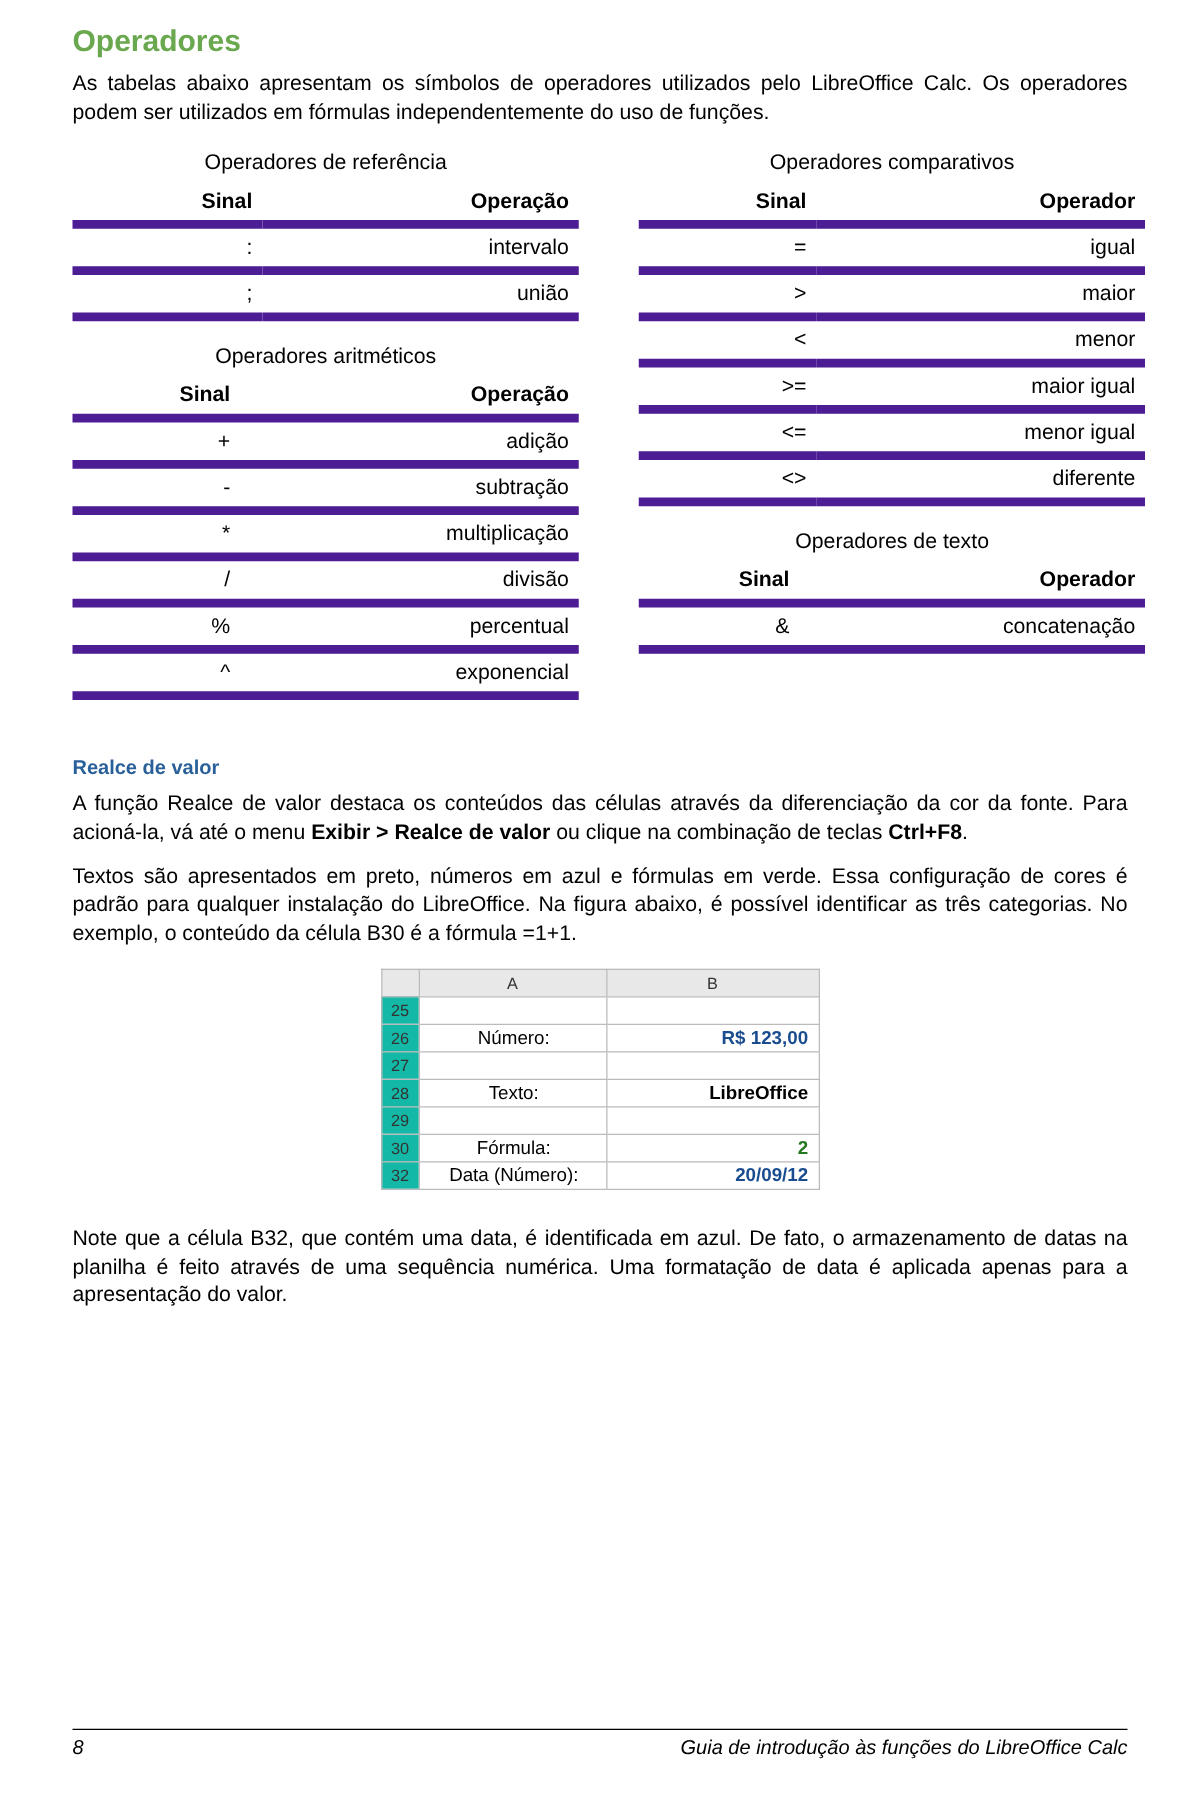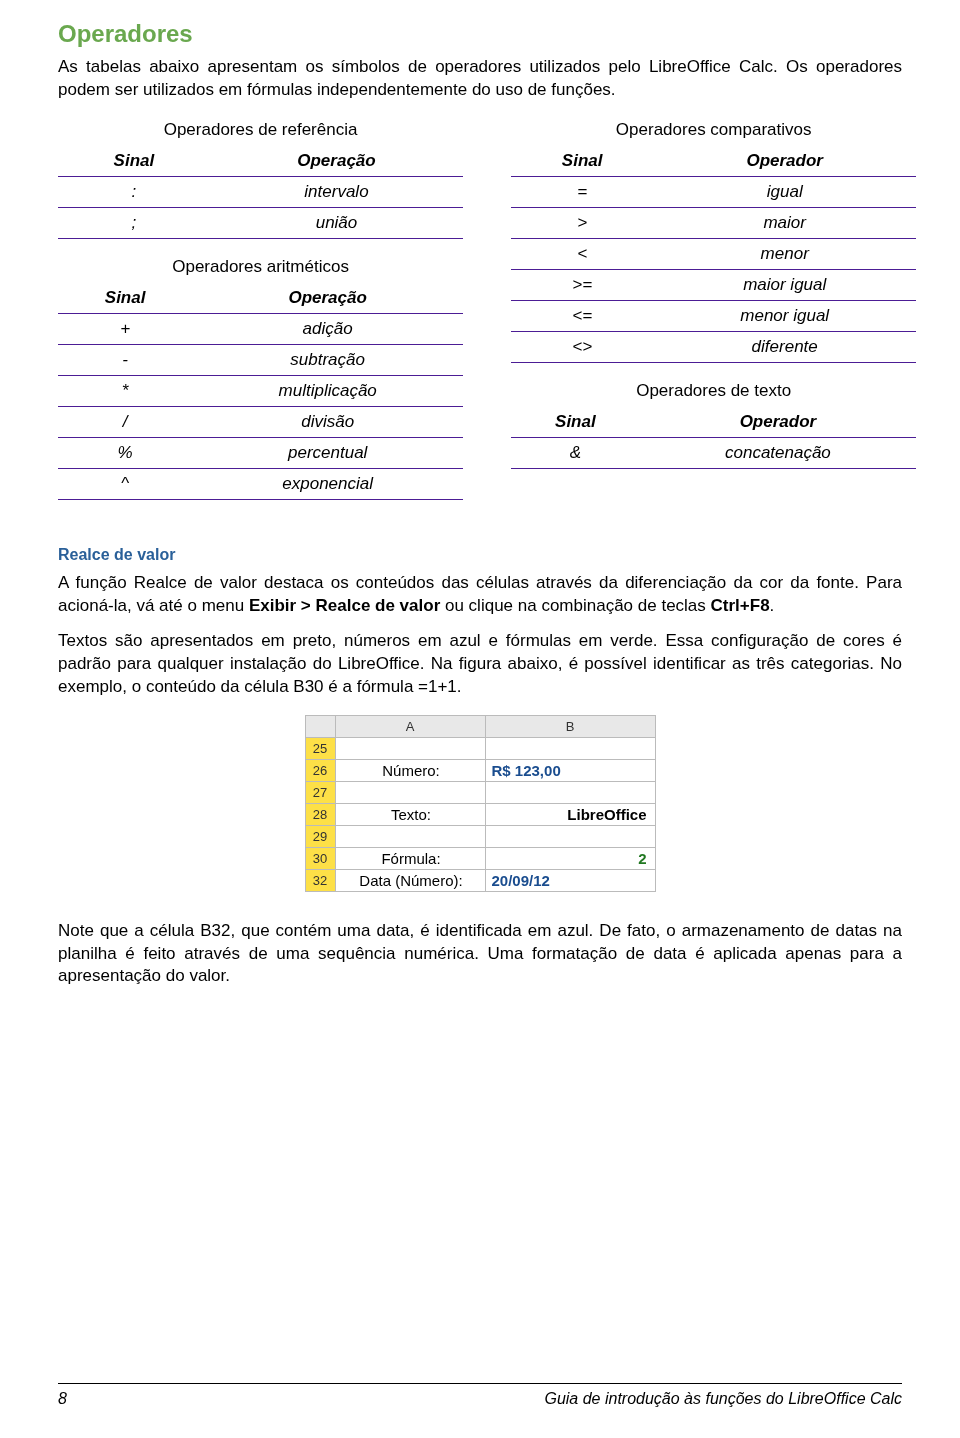--- a/index.html
+++ b/index.html
@@ -46,25 +46,24 @@
       font-weight: normal;
       font-size: 17px;
       margin-bottom: 6px;
     }
     table.optable {
       width: 100%;
       border-collapse: collapse;
       margin-bottom: 18px;
     }
     table.optable th, table.optable td {
-      border-bottom: 1px solid #4c1d95;
+      border-bottom: 7px solid #4c1d95;
       padding: 5px 8px;
-      text-align: center;
+      text-align: right;
       font-weight: normal;
-      font-style: italic;
     }
     table.optable th {
       font-weight: bold;
     }
     .vertical-divider {
       width: 1px;
       background: #888;
       align-self: stretch;
     }
     .bold { font-weight: bold; }
@@ -82,38 +81,38 @@
       border-collapse: collapse;
       background: #fff;
     }
     .sheet td, .sheet th {
       border: 1px solid #bbb;
       padding: 2px 6px;
       height: 22px;
       white-space: nowrap;
     }
     .sheet .rowhdr {
-      background: #fde047;
+      background: #14b8a6;
       text-align: center;
       width: 30px;
       font-size: 13px;
       color: #333;
     }
     .sheet .colhdr {
       background: #e8e8e8;
       text-align: center;
       font-size: 13px;
       color: #333;
     }
     .sheet .corner {
       background: #e8e8e8;
       width: 20px;
     }
     .sheet .colA { width: 150px; text-align: center; padding-left: 8px; }
-    .sheet .colB { width: 170px; padding-right: 8px; }
+    .sheet .colB { width: 170px; text-align: right; padding-right: 8px; }
     .num-blue { color: #1a4d8f; font-weight: bold; }
     .text-black { color: #000; font-weight: bold; }
     .formula-green { color: #217821; font-weight: bold; text-align: right; }
     .footer {
       position: absolute;
       bottom: 30px;
       left: 58px;
       right: 58px;
       border-top: 1px solid #000;
       padding-top: 6px;

